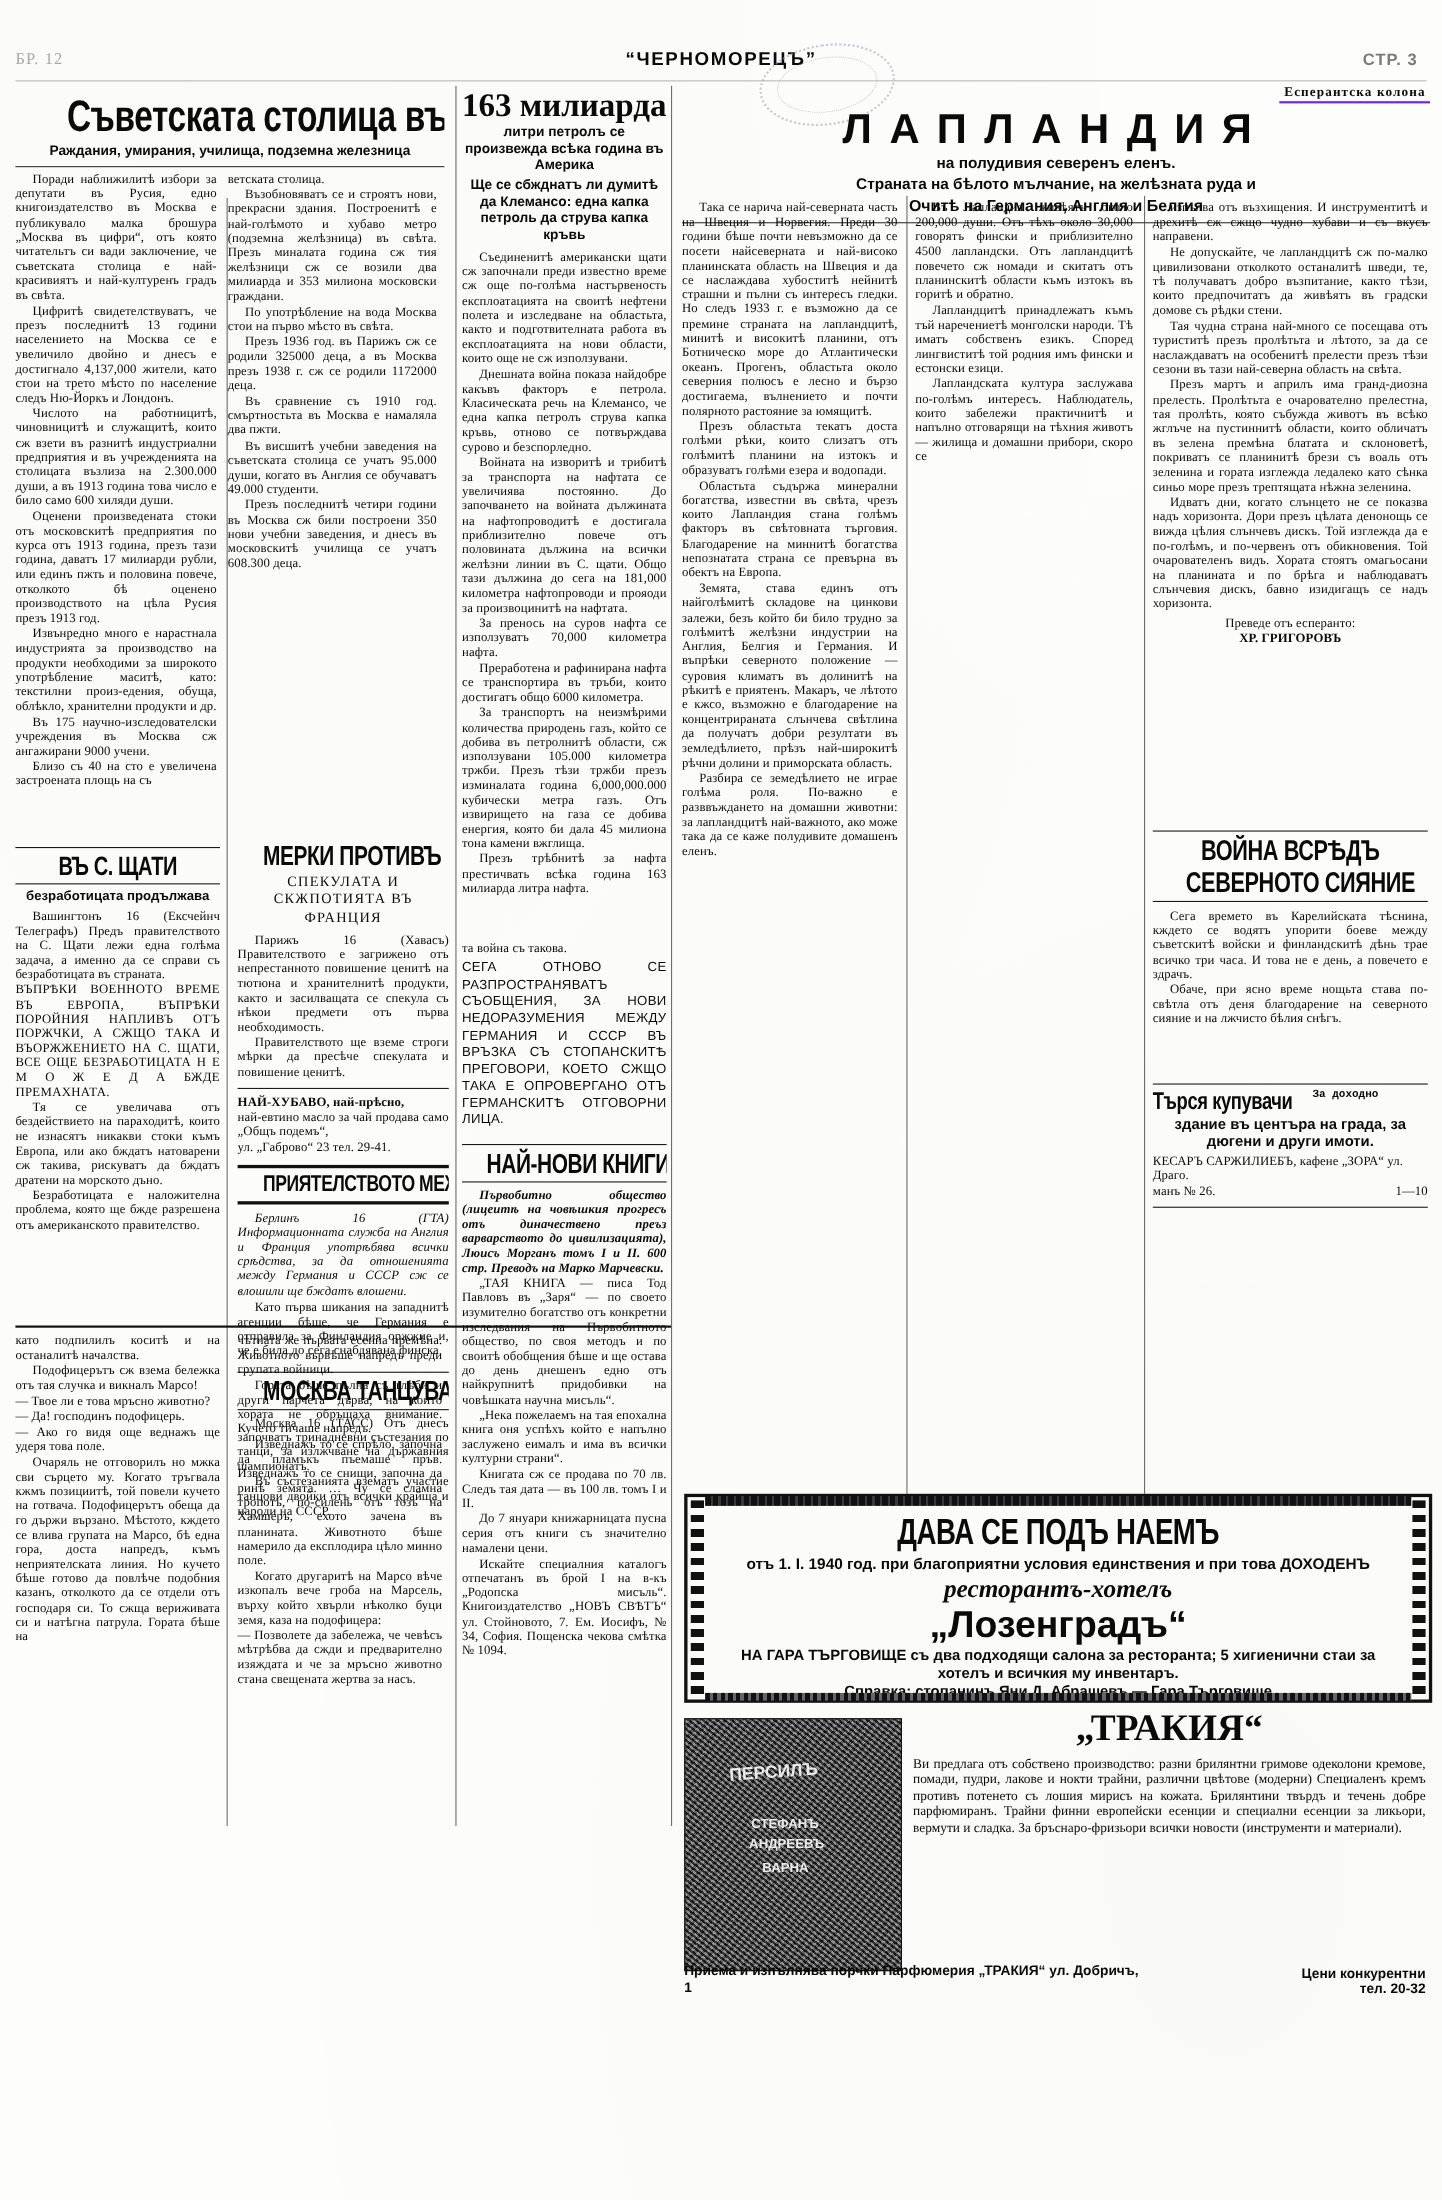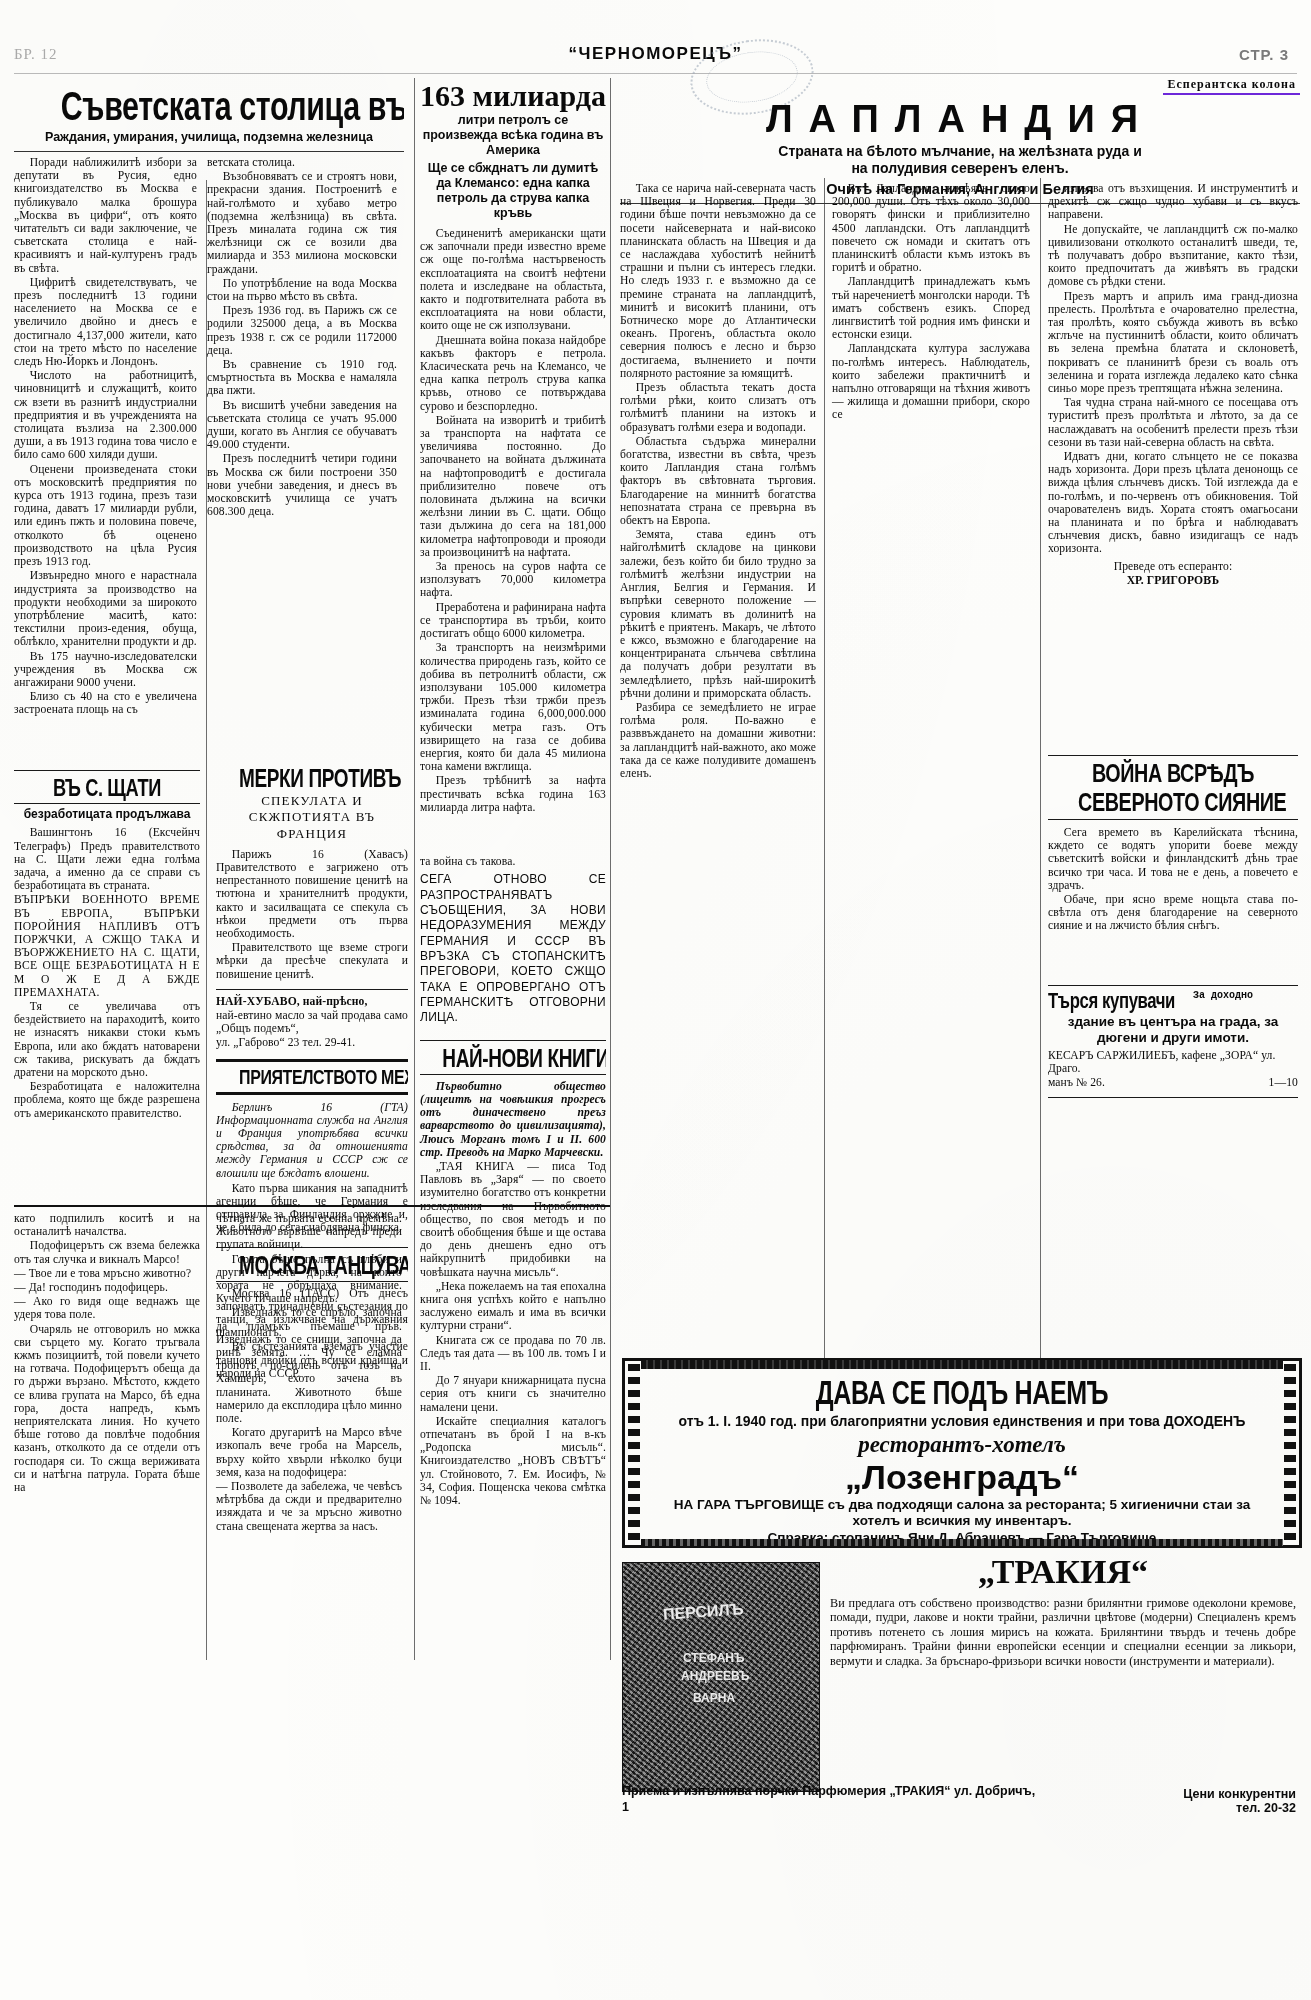--- a/index.html
+++ b/index.html
@@ -221,22 +221,22 @@
       <p>Искайте специалния каталогъ отпечатанъ въ брой I на в-къ „Родопска мисъль“. Книгоиздателство „НОВЪ СВѢТЪ“ ул. Стойновото, 7. Ем. Иосифъ, № 34, София. Пощенска чекова смѣтка № 1094.</p>
     </div>
   </div>
 </div>
 
 <div class="col" style="left:620px;top:74px;width:680px;">
   <div style="text-align:right;">
     <span class="kicker underline-bar" style="display:inline-block;padding:0 4px 1px 4px;letter-spacing:1px;">Есперантска колона</span>
   </div>
   <div class="c" style="font-family:'Liberation Sans',sans-serif;font-weight:bold;font-size:38px;letter-spacing:16px;line-height:44px;margin-top:2px;">ЛАПЛАНДИЯ</div>
+  <div class="sub-hd" style="font-size:14px;">на полудивия северенъ еленъ.</div>
   <div class="sub-hd" style="font-size:14px;margin-top:2px;">Страната на бѣлото мълчание, на желѣзната руда и</div>
-  <div class="sub-hd" style="font-size:14px;">на полудивия северенъ еленъ.</div>
   <div class="sub-hd" style="font-size:14.5px;margin-top:4px;">Очитѣ на Германия, Англия и Белгия</div>
   <div class="hrule" style="position:relative;width:680px;margin-top:5px;background:#333;"></div>
 </div>
 
 <div class="col body-txt j" style="left:620px;top:182px;width:196px;">
   <p>Така се нарича най-северната часть на Швеция и Норвегия. Преди 30 години бѣше почти невъзможно да се посети найсеверната и най-високо планинската область на Швеция и да се наслаждава хубоститѣ нейнитѣ страшни и пълни съ интересъ гледки. Но следъ 1933 г. е възможно да се премине страната на лапландцитѣ, минитѣ и високитѣ планини, отъ Ботническо море до Атлантически океанъ. Прогенъ, областьта около северния полюсъ е лесно и бързо достигаема, вълнението и почти полярното растояние за юмящитѣ.</p>
   <p>Презъ областьта текатъ доста голѣми рѣки, които слизатъ отъ голѣмитѣ планини на изтокъ и образуватъ голѣми езера и водопади.</p>
   <p>Областьта съдържа минерални богатства, известни въ свѣта, чрезъ които Лапландия стана голѣмъ факторъ въ свѣтовната търговия. Благодарение на миннитѣ богатства непознатата страна се превърна въ обектъ на Европа.</p>
   <p>Земята, става единъ отъ найголѣмитѣ складове на цинкови залежи, безъ който би било трудно за голѣмитѣ желѣзни индустрии на Англия, Белгия и Германия. И въпрѣки северното положение — суровия климатъ въ долинитѣ на рѣкитѣ е приятенъ. Макаръ, че лѣтото е кжсо, възможно е благодарение на концентрираната слънчева свѣтлина да получатъ добри резултати въ земледѣлието, прѣзъ най-широкитѣ рѣчни долини и приморската область.</p>
   <p>Разбира се земедѣлието не играе голѣма роля. По-важно е разввъждането на домашни животни: за лапландцитѣ най-важното, ако може така да се каже полудивите домашенъ еленъ.</p>
@@ -244,22 +244,22 @@
 
 <div class="col body-txt j" style="left:832px;top:182px;width:198px;">
   <p>Въ Лапландия живѣятъ около 200,000 души. Отъ тѣхъ около 30,000 говорятъ фински и приблизително 4500 лапландски. Отъ лапландцитѣ повечето сж номади и скитатъ отъ планинскитѣ области къмъ изтокъ въ горитѣ и обратно.</p>
   <p>Лапландцитѣ принадлежатъ къмъ тъй наречениетѣ монголски народи. Тѣ иматъ собственъ езикъ. Според лингвиститѣ той родния имъ фински и естонски езици.</p>
   <p>Лапландската култура заслужава по-голѣмъ интересъ. Наблюдатель, които забележи практичнитѣ и напълно отговарящи на тѣхния животъ — жилища и домашни прибори, скоро се</p>
 </div>
 
 <div class="col body-txt j" style="left:1048px;top:182px;width:250px;">
   <p>изпълва отъ възхищения. И инструментитѣ и дрехитѣ сж сжщо чудно хубави и съ вкусъ направени.</p>
   <p>Не допускайте, че лапландцитѣ сж по-малко цивилизовани отколкото останалитѣ шведи, те, тѣ получаватъ добро възпитание, както тѣзи, които предпочитатъ да живѣятъ въ градски домове съ рѣдки стени.</p>
+  <p>Тая чудна страна най-много се посещава отъ туриститѣ презъ пролѣтьта и лѣтото, за да се наслаждаватъ на особенитѣ прелести презъ тѣзи сезони въ тази най-северна область на свѣта.</p>
   <p>Презъ мартъ и априлъ има гранд-диозна прелесть. Пролѣтьта е очарователно прелестна, тая пролѣть, която събужда животъ въ всѣко жглъче на пустиннитѣ области, които обличатъ въ зелена премѣна блатата и склоноветѣ, покриватъ се планинитѣ брези съ воаль отъ зеленина и гората изглежда ледалеко като сѣнка синьо море презъ трептящата нѣжна зеленина.</p>
-  <p>Тая чудна страна най-много се посещава отъ туриститѣ презъ пролѣтьта и лѣтото, за да се наслаждаватъ на особенитѣ прелести презъ тѣзи сезони въ тази най-северна область на свѣта.</p>
   <p>Идватъ дни, когато слънцето не се показва надъ хоризонта. Дори презъ цѣлата денонощь се вижда цѣлия слънчевъ дискъ. Той изглежда да е по-голѣмъ, и по-червенъ отъ обикновения. Той очарователенъ видъ. Хората стоятъ омагьосани на планината и по брѣга и наблюдаватъ слънчевия дискъ, бавно изидигащъ се надъ хоризонта.</p>
   <p class="c" style="text-indent:0;margin-top:4px;">Преведе отъ есперанто:</p>
   <p class="c b" style="text-indent:0;">ХР. ГРИГОРОВЪ</p>
 </div>
 
 <div class="col" style="left:1048px;top:755px;width:250px;">
   <div class="hrule" style="position:relative;width:250px;"></div>
   <div class="hl-wrap" style="margin-top:3px;">
     <div class="hl-condensed" style="font-size:26px;line-height:29px;">ВОЙНА ВСРѢДЪ</div>
     <div class="hl-condensed" style="font-size:26px;line-height:29px;">СЕВЕРНОТО СИЯНИЕ</div>

